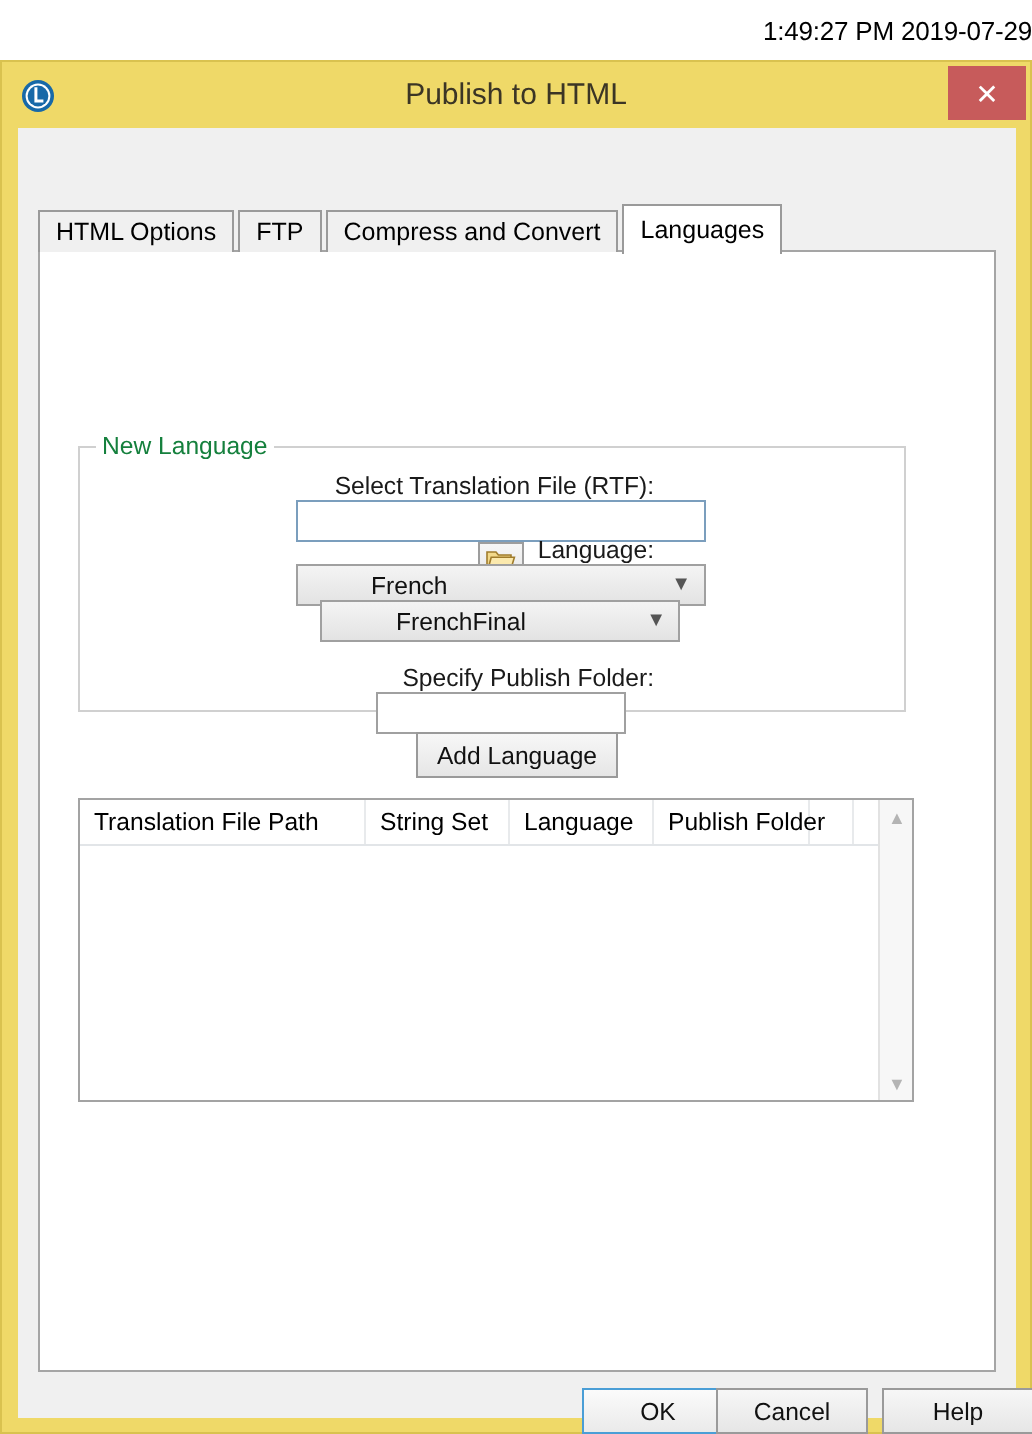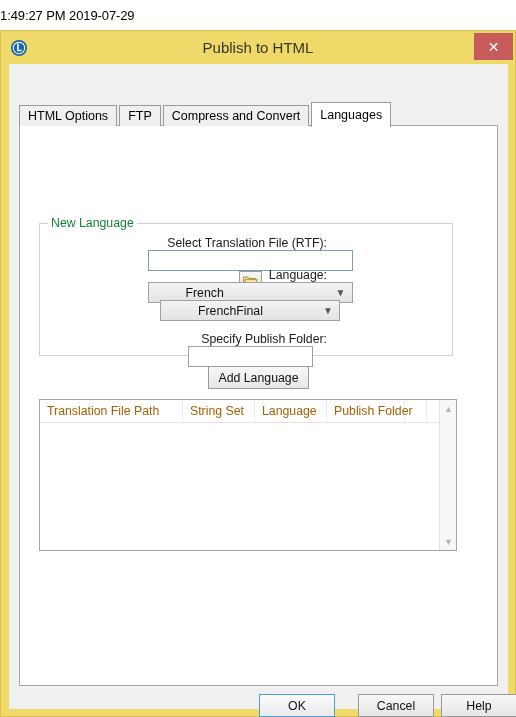--- a/index.html
+++ b/index.html
@@ -10,21 +10,21 @@
     height: 717px;
     overflow: hidden;
     font-family: "Liberation Sans", sans-serif;
   }
 
   
   .timestamp-bar {
     height: 30px;
     display: flex;
     align-items: center;
-    justify-content: flex-start;
+    justify-content: flex-end;
     background: #ffffff;
   }
   .timestamp-text {
     font-size: 13px;
     color: #000000;
     font-family: "Liberation Sans", sans-serif;
     letter-spacing: -0.1px;
   }
 
   
@@ -269,21 +269,21 @@
     display: flex;
     height: 23px;
     background: #ffffff;
     border-bottom: 1px solid #e2e5e8;
     box-sizing: border-box;
   }
   .lv-col {
     display: flex;
     align-items: center;
     font-size: 12.3px;
-    color: #a16207;
+    color: #000000;
     padding-left: 7px;
     border-right: 1px solid #e8eaec;
     box-sizing: border-box;
     font-family: "Liberation Sans", sans-serif;
     white-space: nowrap;
     cursor: pointer;
   }
   .lv-body {
     height: 128px;
     background: #ffffff;
@@ -429,19 +429,19 @@
         <div class="lv-body"></div>
         <div class="lv-scrollbar">
           <div class="sb-arrow">▲</div>
           <div class="sb-arrow bottom">▼</div>
         </div>
       </div>
 
     </div>
 
     <div class="dlg-buttons">
-      <div class="dlg-btn default" style="left:240px;">OK</div>
+      <div class="dlg-btn default" style="left:272px;">OK</div>
       <div class="dlg-btn" style="left:339px;">Cancel</div>
       <div class="dlg-btn" style="left:422px;">Help</div>
     </div>
 
   </div>
 </div>
 
 </body></html>

